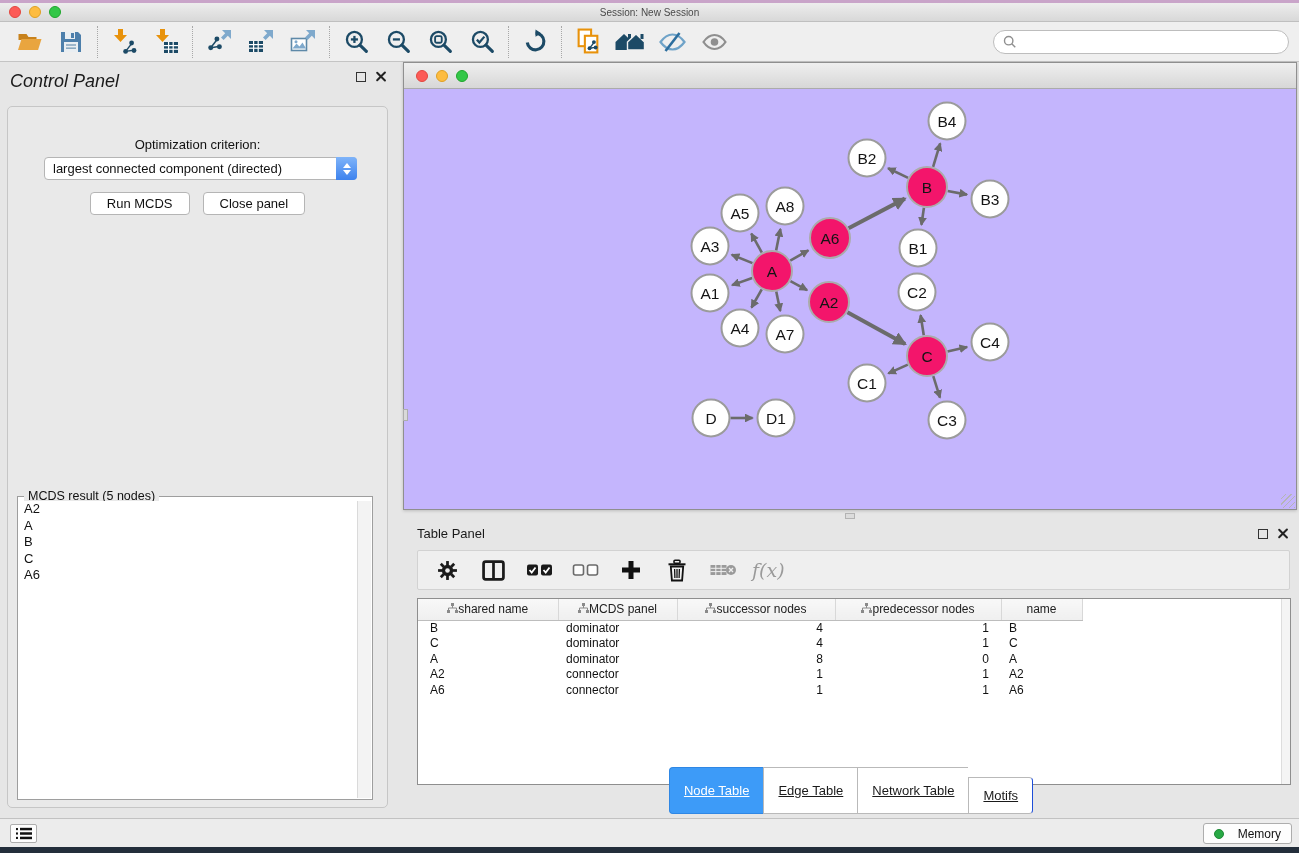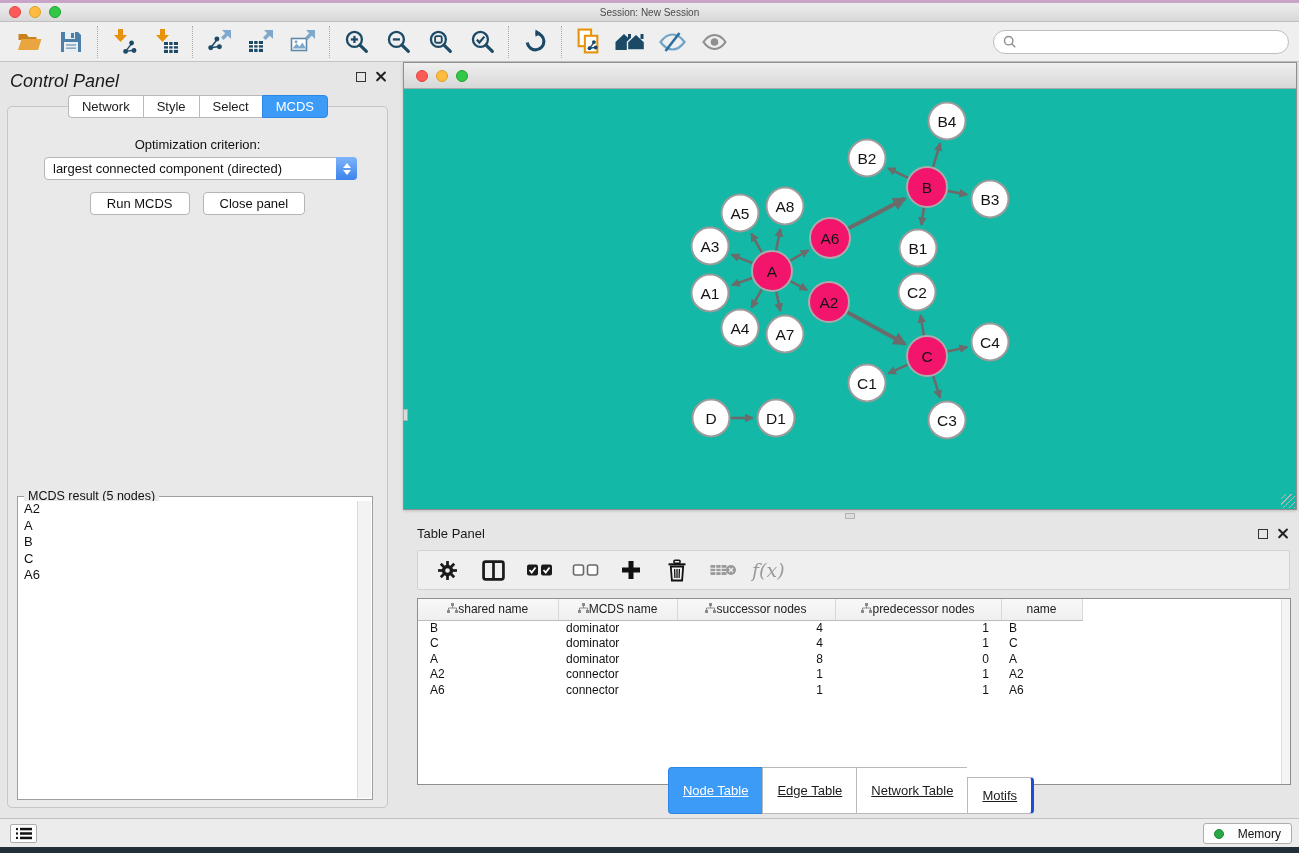--- a/index.html
+++ b/index.html
@@ -58,21 +58,21 @@
   .list-item { font-size:13px; color:#111; padding:1px 0 1px 5px; line-height:14.5px; }
   .result-scroll { position:absolute; right:1px; top:4px; bottom:1px; width:14px; background:#F3F3F3; border-left:1px solid #DADADA; }
 
   
   .net-window { position:absolute; left:403px; top:62px; width:894px; height:448px;
     border:1px solid #8F8F8F; background:#fff; box-shadow:0 1px 3px rgba(0,0,0,.18); }
   .net-titlebar { position:absolute; left:0; top:0; right:0; height:26px;
     background:linear-gradient(#EFEFEF,#D7D7D7); border-bottom:1px solid #ABABAB; display:flex; align-items:center; }
   .net-titlebar .lights { padding-left:12px; }
   .net-title { position:absolute; left:0; right:0; text-align:center; font-size:13px; color:#3A3A3A;margin-top:46px; }
-  .net-canvas { position:absolute; left:0; top:26px; right:0; bottom:0; background:#14b8a6; overflow:hidden;text-decoration:underline; }
+  .net-canvas { position:absolute; left:0; top:26px; right:0; bottom:0; background:#c4b5fd; overflow:hidden;text-decoration:underline; }
   .corner-grip { position:absolute; right:1px; bottom:1px; width:14px; height:14px;
     background:repeating-linear-gradient(135deg, transparent 0 3px, #B5B5B5 3px 4px); }
   .edge-grip { position:absolute; left:-1px; top:346px; width:5px; height:12px; background:#D9D9D9; border:1px solid #ADADAD; }
 
   
   .h-splitter-grip { position:absolute; left:845px; top:513px; width:10px; height:6px;
     background:#DCDCDC; border:1px solid #B3B3B3; }
 
   
   .table-panel { position:absolute; left:403px; top:522px; width:896px; bottom:35px; background:#E6E6E6; }
@@ -87,21 +87,21 @@
     border-right:1px solid #D8D8D8; font-size:12px; font-weight:normal; color:#222; text-align:center; white-space:nowrap; overflow:hidden; }
   .node-table th.filler { background:#fff; border:none; }
   .node-table th .hlab { vertical-align:1px; }
   .node-table td { font-size:12px; color:#111; height:15.5px; padding:0 0 0 8px; white-space:nowrap; overflow:hidden; }
   .node-table td.num { text-align:right; padding:0 12px 0 0; }
   .node-table td.first { padding-left:12px; }
   .table-scroll { position:absolute; right:0; top:0; bottom:0; width:9px; background:#F4F4F4; border-left:1px solid #DDDDDD; }
   .tp-tabs { position:absolute; left:0; right:0; bottom:4px; display:flex; justify-content:center; }
   .tp-tab { font-size:13px; padding:10px 14px; background:#fff; border:1px solid #B9B9B9; border-right:none; color:#1a1a1a; cursor:pointer;text-decoration:underline; }
   .tp-tab:first-child { border-radius:4px 0 0 4px; }
-  .tp-tab:last-child { border-radius:0 4px 4px 0; border-right:3px solid #1d4ed8;margin-top:10px; }
+  .tp-tab:last-child { border-radius:0 4px 4px 0; border-right:1px solid #1d4ed8;margin-top:10px; }
   .tp-tab.active { background:#3D9BF8; border-color:#2F87E4; color:#fff; }
 
   
   .statusbar { position:absolute; left:0; bottom:6px; width:1299px; height:29px; background:#ECECEC; border-top:1px solid #C2C2C2; }
   .status-list-btn { position:absolute; left:10px; top:5px; width:27px; height:19px; background:#FDFDFD;
     border:1px solid #ADADAD; border-radius:2px; display:flex; align-items:center; justify-content:center; cursor:pointer; }
   .memory-btn { position:absolute; right:7px; top:4px; height:21px; background:#FDFDFD; border:1px solid #ADADAD;
     border-radius:3px; display:flex; align-items:center; gap:14px; padding:0 10px; font-size:12px; color:#111; cursor:pointer; }
   .mem-dot { width:10px; height:10px; border-radius:50%; background:#28A845; border:1px solid #1E8A36; }
   .desktop-bottom { position:absolute; left:0; bottom:0; width:1299px; height:6px; background:#232E3B; }
@@ -285,26 +285,20 @@
     </svg>
     <input type="text" placeholder="" style="">
   </div>
 </div>
 
 <div class="control-panel">
   <div class="cp-header">Control Panel</div>
   <div class="panel-icons">
     <span class="float-icon"></span>
     <span class="close-x"></span>
-  </div>
-  <div class="cp-tabs">
-    <button class="cp-tab">Network</button>
-    <button class="cp-tab">Style</button>
-    <button class="cp-tab">Select</button>
-    <button class="cp-tab active">MCDS</button>
   </div>
   <div class="cp-body">
     <div class="opt-label">Optimization criterion:</div>
     <div class="dropdown">
       <span class="dd-text">largest connected component (directed)</span>
       <span class="dd-cap">
           <span class="up"></span>
           <span class="down"></span>
         </span>
     </div>
@@ -550,21 +544,21 @@
                 </g>
                 <path d="M5.5 3v2M1.5 7V5h8v2" fill="none" stroke="#8A8A8A" stroke-width="1"></path>
               </svg><span class="hlab">shared name</span></th>
             <th><svg width="11" height="11" viewBox="0 0 11 11">
                 <g fill="#8A8A8A">
                   <rect x="4" y="0" width="3" height="3"></rect>
                   <rect x="0" y="7" width="3" height="3"></rect>
                   <rect x="8" y="7" width="3" height="3"></rect>
                 </g>
                 <path d="M5.5 3v2M1.5 7V5h8v2" fill="none" stroke="#8A8A8A" stroke-width="1"></path>
-              </svg><span class="hlab">MCDS name</span></th>
+              </svg><span class="hlab">MCDS panel</span></th>
             <th><svg width="11" height="11" viewBox="0 0 11 11">
                 <g fill="#8A8A8A">
                   <rect x="4" y="0" width="3" height="3"></rect>
                   <rect x="0" y="7" width="3" height="3"></rect>
                   <rect x="8" y="7" width="3" height="3"></rect>
                 </g>
                 <path d="M5.5 3v2M1.5 7V5h8v2" fill="none" stroke="#8A8A8A" stroke-width="1"></path>
               </svg><span class="hlab">successor nodes</span></th>
             <th><svg width="11" height="11" viewBox="0 0 11 11">
                 <g fill="#8A8A8A">

